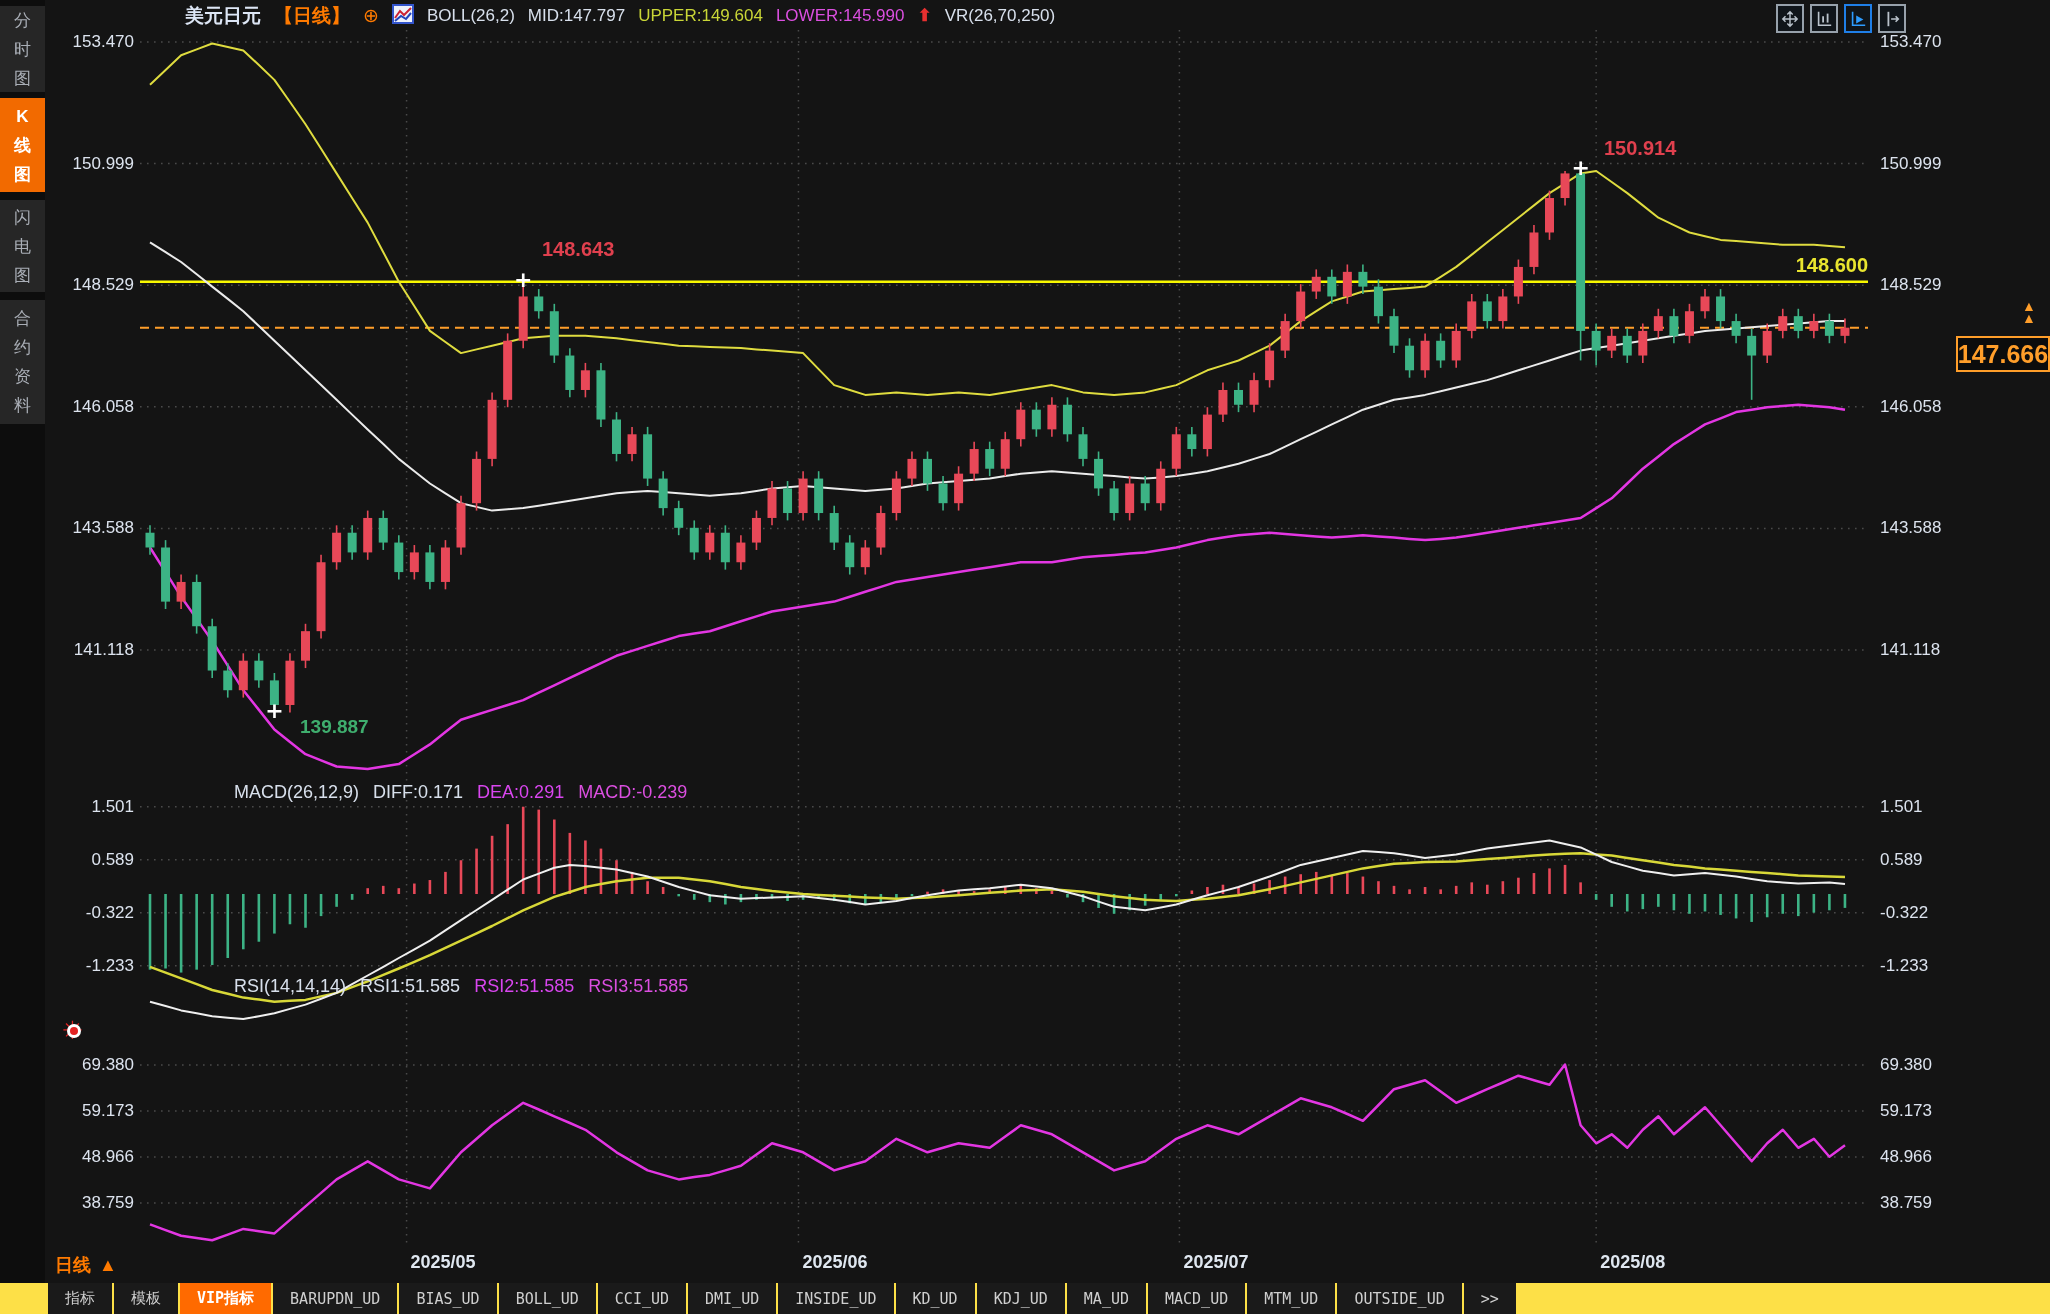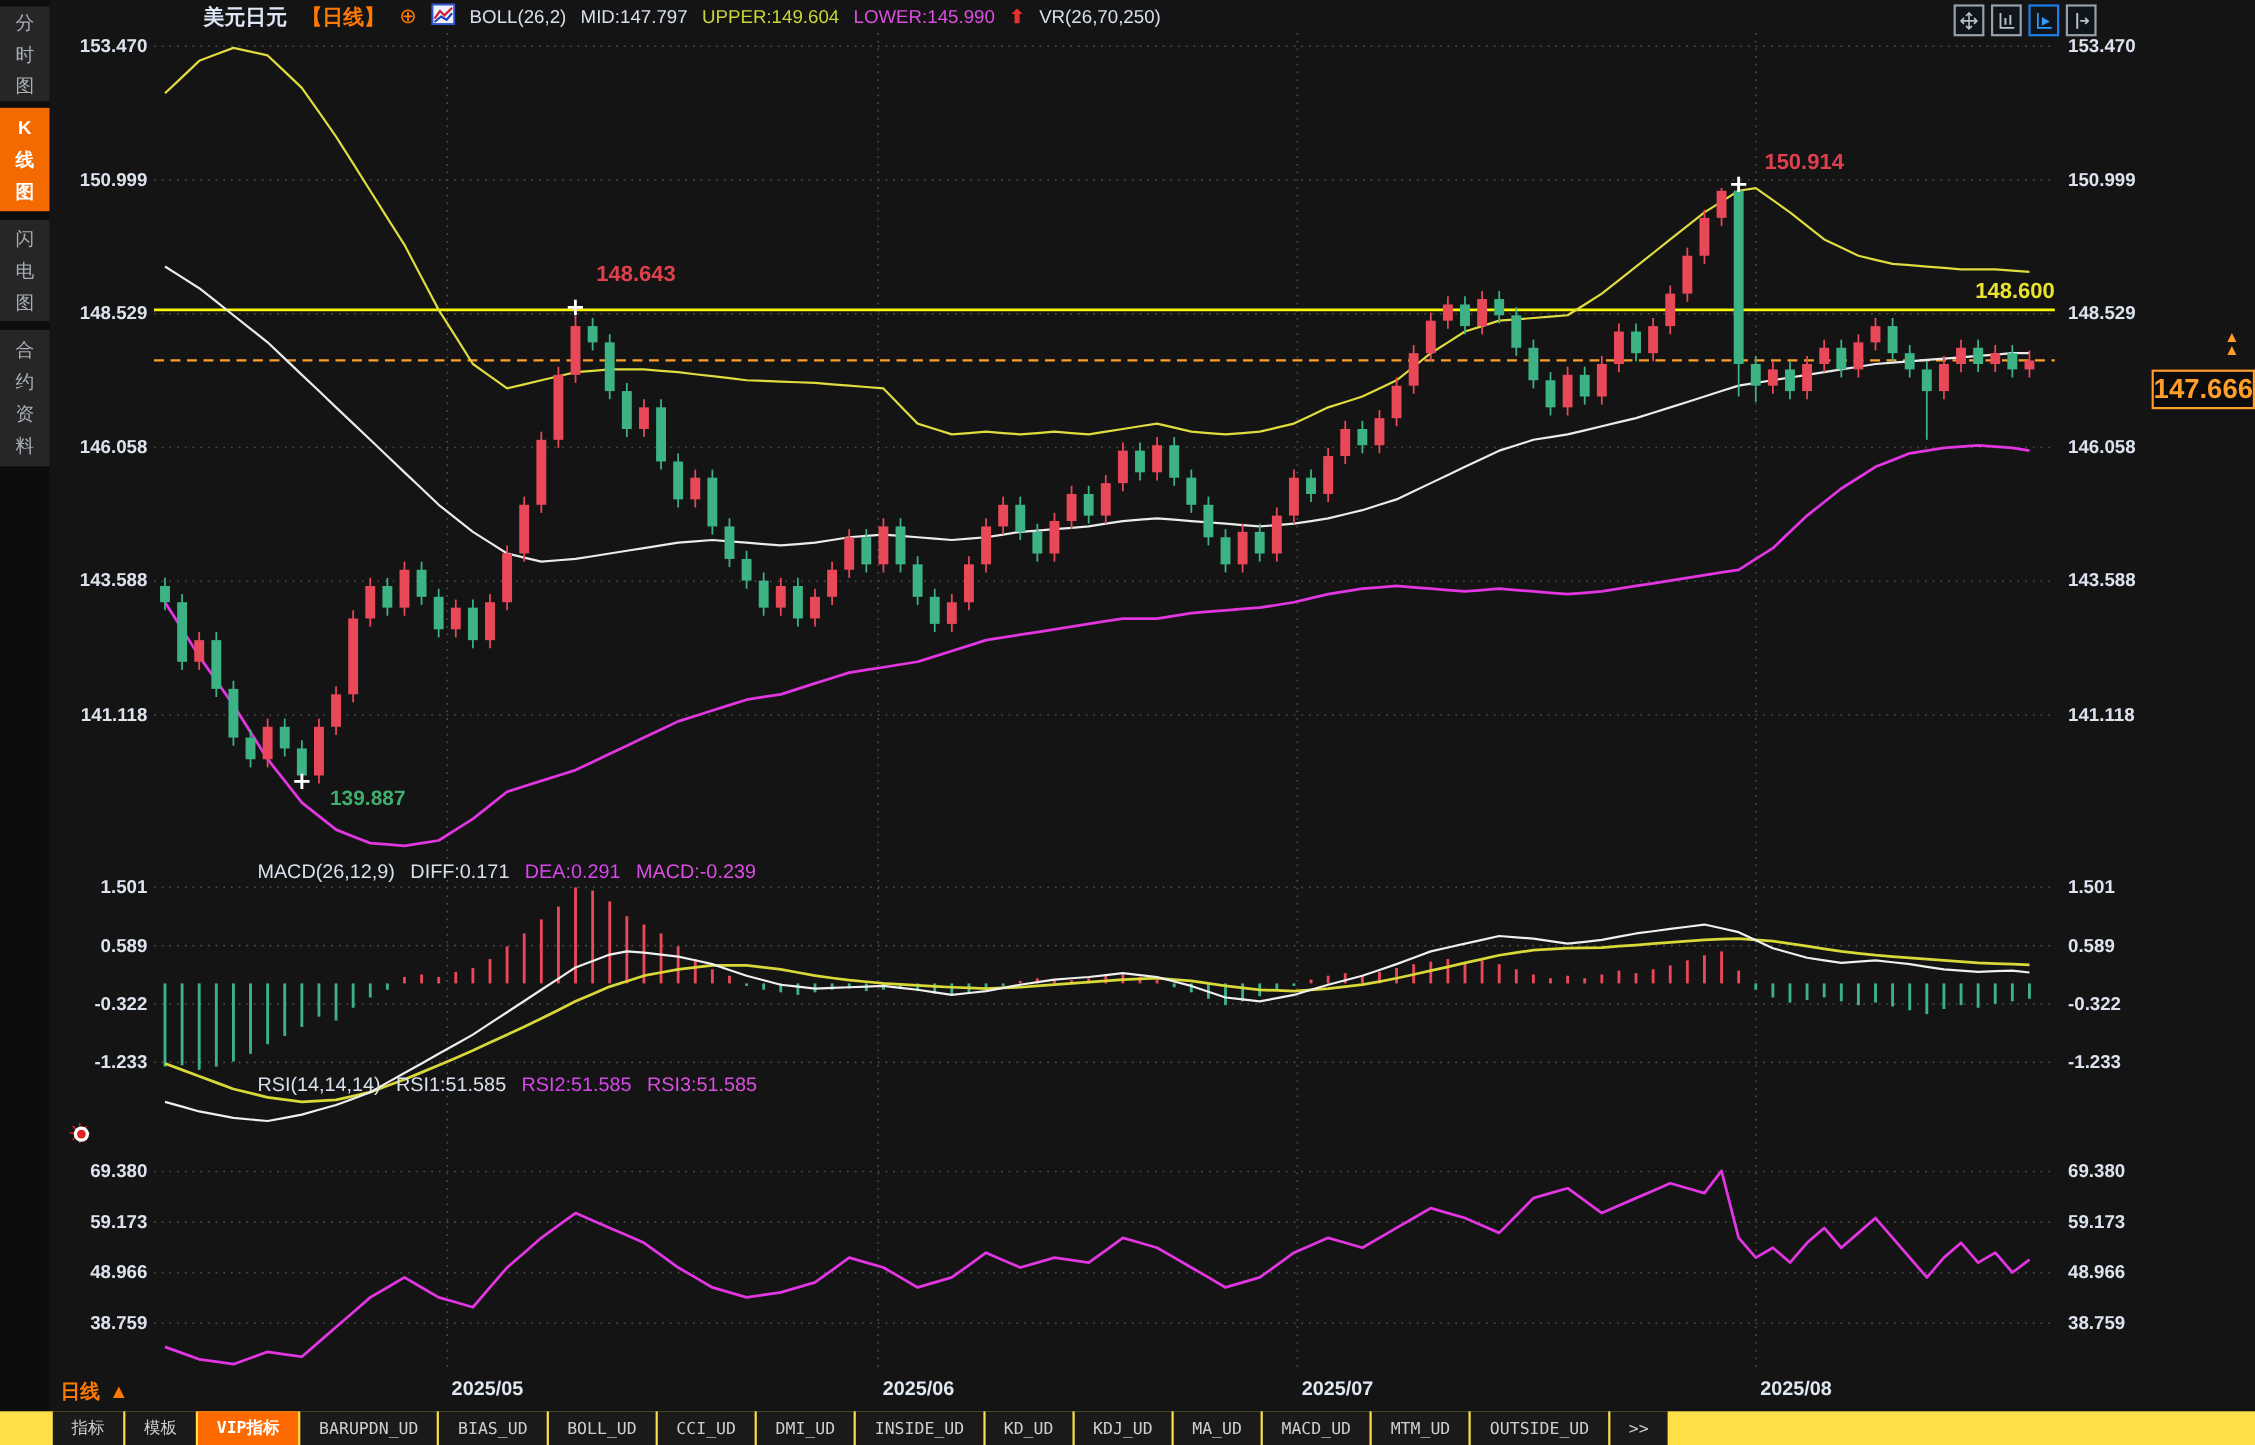--- a/index.html
+++ b/index.html
@@ -27,21 +27,21 @@
   #header .h-lower{font-size:17px;color:#db4fe0;}
   #header .h-arrow{font-size:17px;font-weight:bold;color:#e83030;}
 
   
   #toolbar{position:absolute;left:1776px;top:4px;display:flex;gap:6px;z-index:5;}
   .tool-btn{width:24px;height:25px;border:2px solid #97a1ab;background:#10151a;
             display:flex;align-items:center;justify-content:center;cursor:pointer;}
   .tool-btn.active{border-color:#1f7fe8;}
 
   
-  .tick{position:absolute;font-size:17px;font-weight:bold;color:#dce3ee;z-index:4;line-height:22px;}
+  .tick{position:absolute;font-size:17px;font-weight:normal;color:#dce3ee;z-index:4;line-height:22px;}
   .tick.l{left:42px;width:92px;text-align:right;}
   .tick.r{left:1880px;width:110px;text-align:left;}
 
   
   .pane-head{position:absolute;left:188px;display:flex;gap:14px;font-size:18px;z-index:4;white-space:nowrap;margin-left:46px;}
   .pane-head .w{color:#d8e0ec;}
   .pane-head .y{color:#d946ef;}
   .pane-head .m{color:#db4fe0;}
 
   

